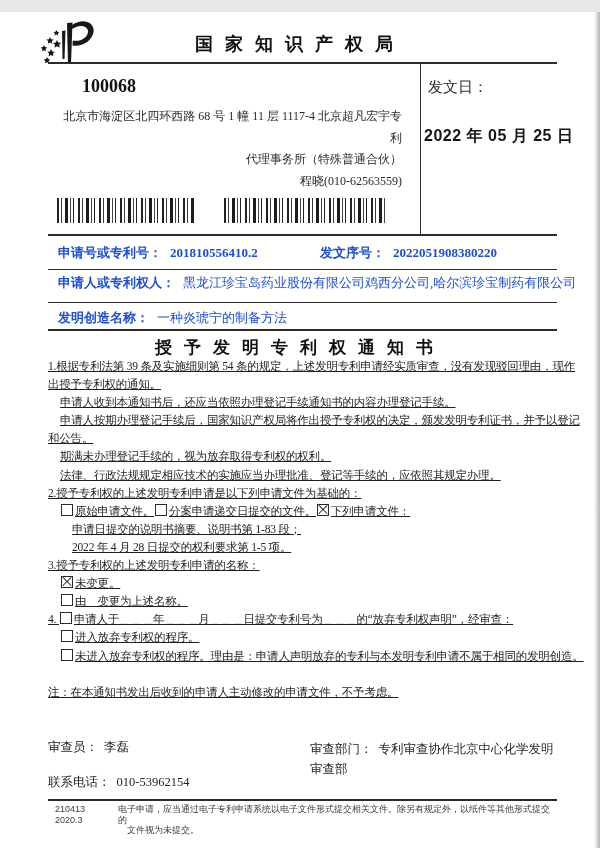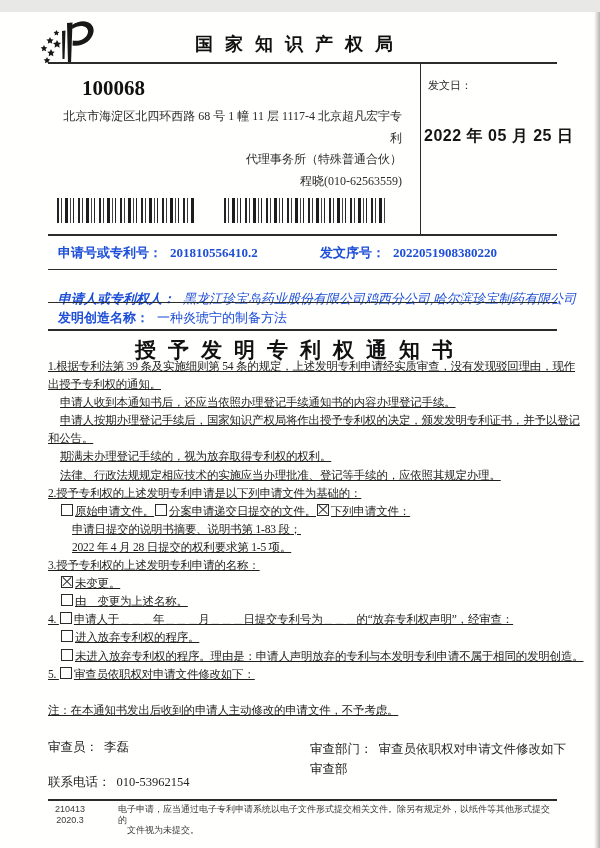--- a/index.html
+++ b/index.html
@@ -19,46 +19,46 @@
     font-size:18px;font-weight:bold;letter-spacing:12px;color:#111;
     font-family:"Liberation Sans","DejaVu Sans",sans-serif;}
   .rule{position:absolute;left:48px;width:509px;background:#2b2b2b;}
   .r-top{top:50px;height:2px;}
   .r-bc{top:222px;height:2px;}
   .r-m1{top:257px;height:1px;}
   .r-m2{top:290px;height:1px;}
   .r-m3{top:317px;height:2px;}
   .vline{position:absolute;left:420px;top:50px;width:1px;height:172px;background:#2b2b2b;}
   
-  .postcode{position:absolute;left:82px;top:64px;font-size:21px;font-weight:bold;color:#111;}
+  .postcode{position:absolute;left:82px;top:64px;font-size:18px;font-weight:bold;color:#111;}
   .addr{position:absolute;left:52px;top:94px;width:350px;text-align:right;
     font-size:12px;line-height:21.5px;color:#2a2a2a;}
   
-  .dispatch-label{position:absolute;left:428px;top:66px;font-size:11px;color:#2a2a2a;}
+  .dispatch-label{position:absolute;left:428px;top:66px;font-size:15px;color:#2a2a2a;}
   .dispatch-date{position:absolute;left:424px;top:114px;font-size:16px;font-weight:bold;
     color:#151515;font-family:"Liberation Sans","DejaVu Sans",sans-serif;letter-spacing:.5px;}
   
   .barcode{position:absolute;top:186px;height:25px;
     background:repeating-linear-gradient(90deg,
       #232323 0 2px,#fff 2px 4px,#3a3a3a 4px 5px,#fff 5px 8px,
       #1d1d1d 8px 11px,#fff 11px 13px,#444 13px 14px,#fff 14px 16px,
       #232323 16px 17px,#fff 17px 21px);}
   .bc1{left:57px;width:137px;}
   .bc2{left:224px;width:163px;}
   
   .meta{position:absolute;font-size:13px;color:#1d4ed8;white-space:nowrap;}
   .meta b{font-weight:bold;}
   .m-appno{left:58px;top:232px;}
   .m-serial{left:320px;top:232px;}
-  .m-applicant{left:58px;top:278px;font-style:italic;}
+  .m-applicant{left:58px;top:262px;}
   .m-invention{left:58px;top:297px;}
   .meta .lbl{font-weight:bold;margin-right:8px;}
   
   .notice-title{position:absolute;left:0;top:324px;width:600px;text-align:center;
-    font-size:21px;font-weight:bold;letter-spacing:12px;color:#111;
+    font-size:17px;font-weight:bold;letter-spacing:12px;color:#111;
     font-family:"Liberation Sans","DejaVu Sans",sans-serif;}
   .notice-body{position:absolute;left:48px;top:345px;width:516px;
     font-size:11.5px;line-height:18.1px;letter-spacing:-0.2px;color:#1f1f1f;}
   .nline{white-space:nowrap;min-height:18.1px;text-decoration:underline;}
   .ind-1{padding-left:12px;}
   .ind-2{padding-left:24px;}
   .cb{display:inline-block;width:10px;height:10px;border:1px solid #2a2a2a;
     margin:0 2px -1px 1px;position:relative;background:#fff;}
   .cb.checked::before,.cb.checked::after{content:"";position:absolute;left:-1px;top:4px;
     width:12px;height:1.2px;background:#2a2a2a;}
@@ -67,21 +67,21 @@
   
   .sign{position:absolute;font-size:12.5px;color:#1f1f1f;white-space:nowrap;}
   .s-examiner{left:48px;top:727px;}
   .s-dept{left:310px;top:727px;width:260px;white-space:normal;line-height:20px;}
   .s-phone{left:48px;top:762px;}
   .sign .lbl{margin-right:6px;}
   
   .r-foot{top:787px;height:1.5px;}
   .footer{position:absolute;top:792px;font-size:9px;line-height:10.6px;color:#3a3a3a;
     font-family:"Liberation Sans","DejaVu Sans",sans-serif;}
-  .f-codes{left:55px;text-align:center;}
+  .f-codes{left:55px;}
   .f-text{left:118px;width:440px;}
   .f-text .l3{padding-left:9px;}
 </style>
 </head>
 <body>
 
 <div class="page">
 
   <div class="logo">
     <svg width="58" height="50" viewBox="0 0 58 50">
@@ -146,30 +146,29 @@
       <div class="nline"><span>2.授予专利权的上述发明专利申请是以下列申请文件为基础的：</span></div>
       <div class="nline ind-1"><span class="cb"></span><span>原始申请文件。</span><span class="cb"></span><span>分案申请递交日提交的文件。</span><span class="cb checked"></span><span>下列申请文件：</span></div>
       <div class="nline ind-2"><span>申请日提交的说明书摘要、说明书第 1-83 段；</span></div>
       <div class="nline ind-2"><span>2022 年 4 月 28 日提交的权利要求第 1-5 项。</span></div>
       <div class="nline"><span>3.授予专利权的上述发明专利申请的名称：</span></div>
       <div class="nline ind-1"><span class="cb checked"></span><span>未变更。</span></div>
       <div class="nline ind-1"><span class="cb"></span><span>由__变更为上述名称。</span></div>
       <div class="nline"><span>4. </span><span class="cb"></span><span>申请人于＿＿＿年＿＿＿月＿＿＿日提交专利号为＿＿＿的“放弃专利权声明”，经审查：</span></div>
       <div class="nline ind-1"><span class="cb"></span><span>进入放弃专利权的程序。</span></div>
       <div class="nline ind-1"><span class="cb"></span><span>未进入放弃专利权的程序。理由是：申请人声明放弃的专利与本发明专利申请不属于相同的发明创造。</span></div>
-      <div class="nline"><span>5. </span><span class="cb"></span><span>审查员依职权对申请文件修改如下：</span></div>
       <div class="nline"><span></span></div>
       <div class="nline"><span>注：在本通知书发出后收到的申请人主动修改的申请文件，不予考虑。</span></div>
     </div>
 
   <div class="sign s-examiner">
     <span class="lbl">审查员：</span><span>李磊</span>
   </div>
   <div class="sign s-dept">
-    <span class="lbl">审查部门：</span><span>审查员依职权对申请文件修改如下</span>
+    <span class="lbl">审查部门：</span><span>专利审查协作北京中心化学发明</span>
     <div>审查部</div>
   </div>
   <div class="sign s-phone">
     <span class="lbl">联系电话：</span><span>010-53962154</span>
   </div>
 
   <div class="rule r-foot"></div>
   <div class="footer f-codes">
     <div>210413</div>
     <div>2020.3</div>

